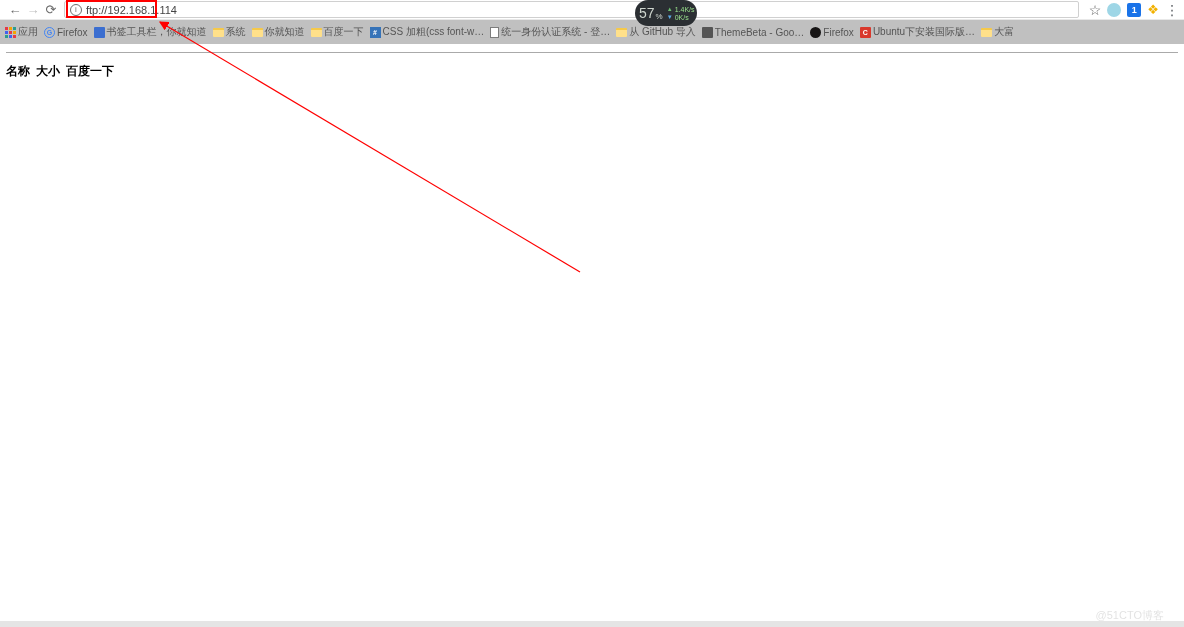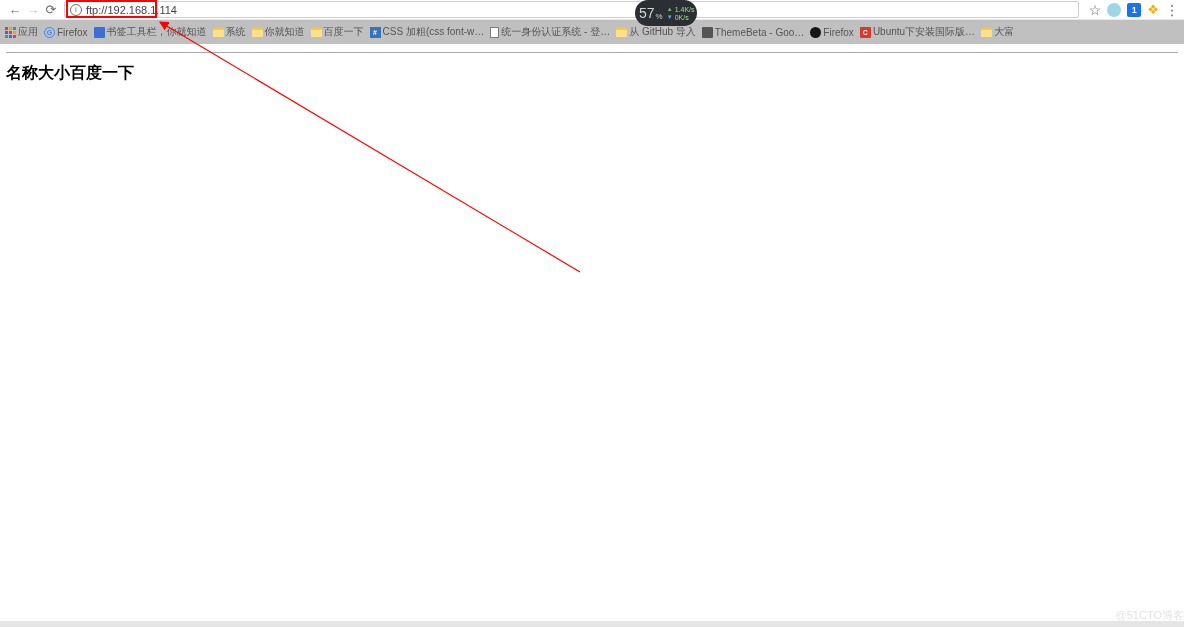--- a/index.html
+++ b/index.html
@@ -119,25 +119,25 @@
   font-weight: bold;
   color: #000;
   padding: 8px 0 4px 0;
 }
 hr.title-hr {
   border: none;
   border-top: 1px solid #aaa;
   margin-bottom: 10px;
 }
 .col-headers {
-  font-size: 16px;
+  font-size: 12px;
   font-weight: bold;
   color: #000;
   display: flex;
-  gap: 0px;
+  gap: 6px;
 }
 
 
 .hud {
   position: absolute;
   top: 0;
   left: 635px;
   width: 62px;
   height: 26px;
   background: #2b2f33;
@@ -192,21 +192,21 @@
   left: 0;
   bottom: 0;
   width: 100%;
   height: 6px;
   background: #e5e5e5;
 }
 
 
 .watermark {
   position: absolute;
-  right: 0;
+  right: 20px;
   bottom: 4px;
   font-size: 11px;
   color: rgba(0,0,0,0.12);
   z-index: 2;
 }
 </style>
 </head>
 <body>
 
 <div class="addr-bar">

